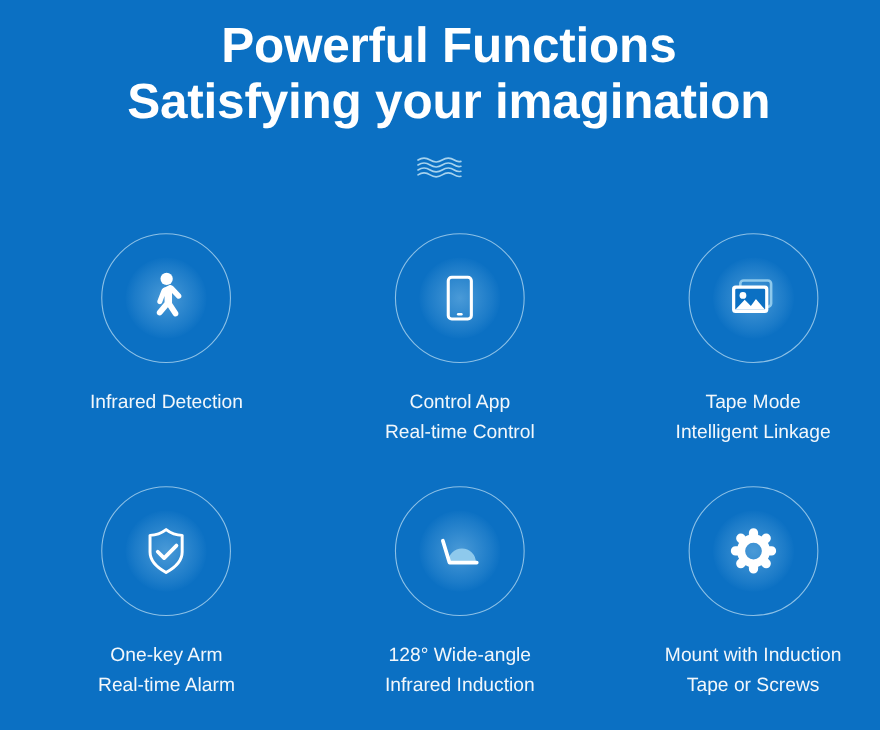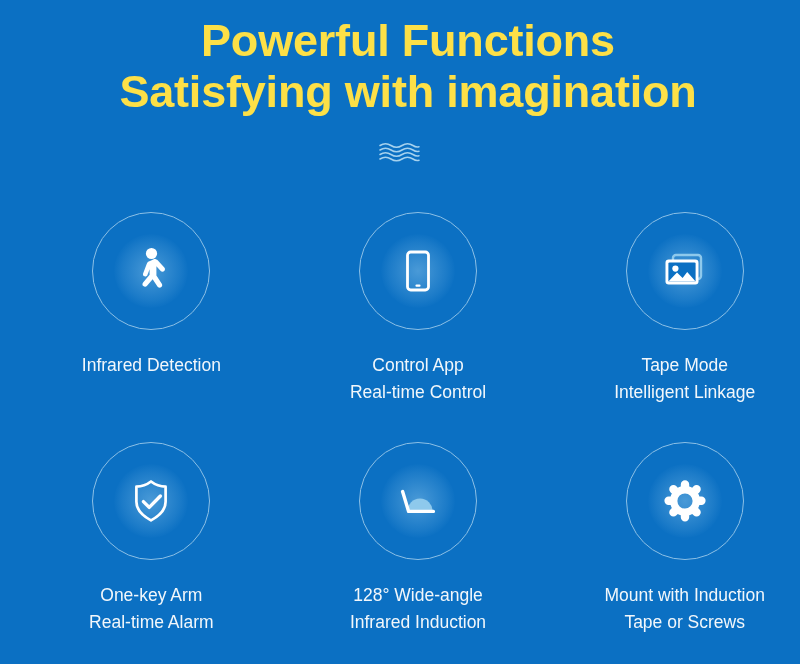--- a/index.html
+++ b/index.html
@@ -23,21 +23,21 @@
 
   
   .header {
     position: absolute;
     top: 16px;
     left: 0;
     width: 800px;
     text-align: center;
   }
   .title-line {
-    color: #fde047;
+    color: #ffffff;
     font-weight: bold;
     letter-spacing: -0.2px;
     line-height: 1.13;
     white-space: nowrap;
     padding-left: 16px;
   }
   .title-line-1 { font-size: 45px; }
   .title-line-2 { font-size: 45px; }
 
   .wave-wrap {
@@ -103,21 +103,21 @@
   }
   .caption .cl { display: block; white-space: nowrap; }
 </style>
 </head>
 <body>
 
 <div id="page">
 
   <div class="header">
     <div class="title-line title-line-1">Powerful Functions</div>
-    <div class="title-line title-line-2">Satisfying with imagination</div>
+    <div class="title-line title-line-2">Satisfying your imagination</div>
   </div>
 
   <div class="wave-wrap">
     <svg width="46" height="22" viewBox="0 0 46 22">
       <g fill="none" stroke="#a6d2ee" stroke-width="1.5" stroke-linecap="round">
         <path d="M3 4.5 q5.5 -3.6 11 0 q5.5 3.6 11 0 q5.5 -3.6 11 0 q3 2 6 1.2"></path>
         <path d="M3 9 q5.5 -3.6 11 0 q5.5 3.6 11 0 q5.5 -3.6 11 0 q3 2 6 1.2"></path>
         <path d="M3 13.5 q5.5 -3.6 11 0 q5.5 3.6 11 0 q5.5 -3.6 11 0 q3 2 6 1.2"></path>
         <path d="M3 18 q5.5 -3.6 11 0 q5.5 3.6 11 0 q5.5 -3.6 11 0 q3 2 6 1.2"></path>
       </g>

